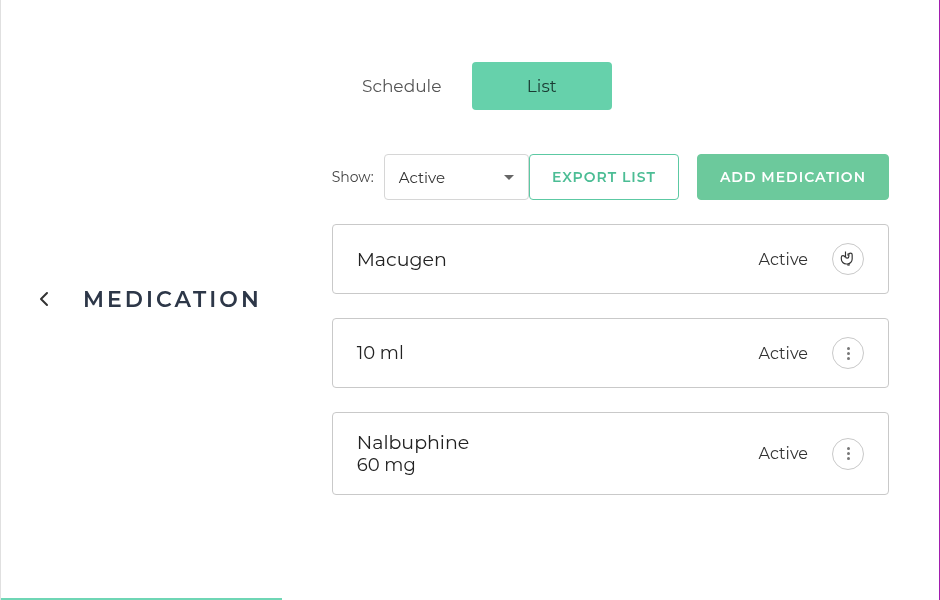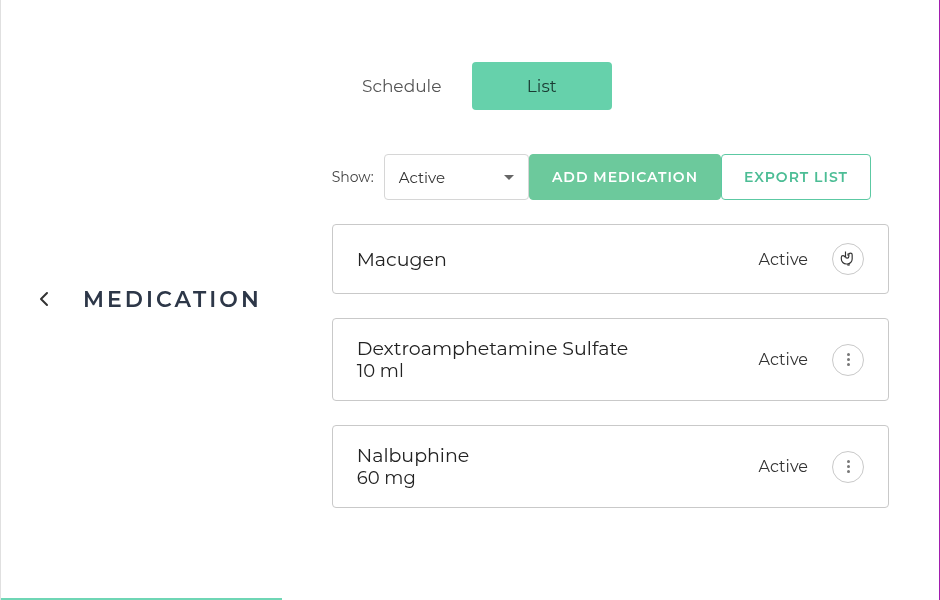--- a/index.html
+++ b/index.html
@@ -204,22 +204,22 @@
       <div class="tab active">List</div>
     </div>
 
     <div class="action-bar">
       <span class="show-label">Show:</span>
       <div class="select">
         <span class="select-value">Active</span>
         <span class="select-caret"></span>
       </div>
       <div class="spacer"></div>
+      <div class="btn btn-outline">EXPORT LIST</div>
       <div class="btn btn-solid">ADD MEDICATION</div>
-      <div class="btn btn-outline">EXPORT LIST</div>
     </div>
 
     <div class="med-card">
       <div class="med-info">
         <div class="med-name">Macugen</div>
       </div>
       <div class="med-status">Active</div>
       <div class="icon-btn" style="position:relative;">
         <div class="dots">
             <span></span>
@@ -227,21 +227,20 @@
             <span></span>
           </div>
         <svg class="pointer-cursor" width="20" height="20" viewBox="0 0 24 24" style="position:absolute;">
           <path d="M9 3 v6 a2 2 0 0 0 4 0 v-2 a2 2 0 0 1 4 0 v5 a6 6 0 0 1 -6 6 h-1 a6 6 0 0 1 -6 -6 v-2 a2 2 0 0 1 4 0" fill="#fff" stroke="#333" stroke-width="1.4"></path>
         </svg>
       </div>
     </div>
 
     <div class="med-card">
       <div class="med-info">
-        <div class="med-name">Dextroamphetamine Sulfate</div>
         <div class="med-dose">10 ml</div>
       </div>
       <div class="med-status">Active</div>
       <div class="icon-btn">
         <div class="dots">
             <span></span>
             <span></span>
             <span></span>
           </div>
       </div>

